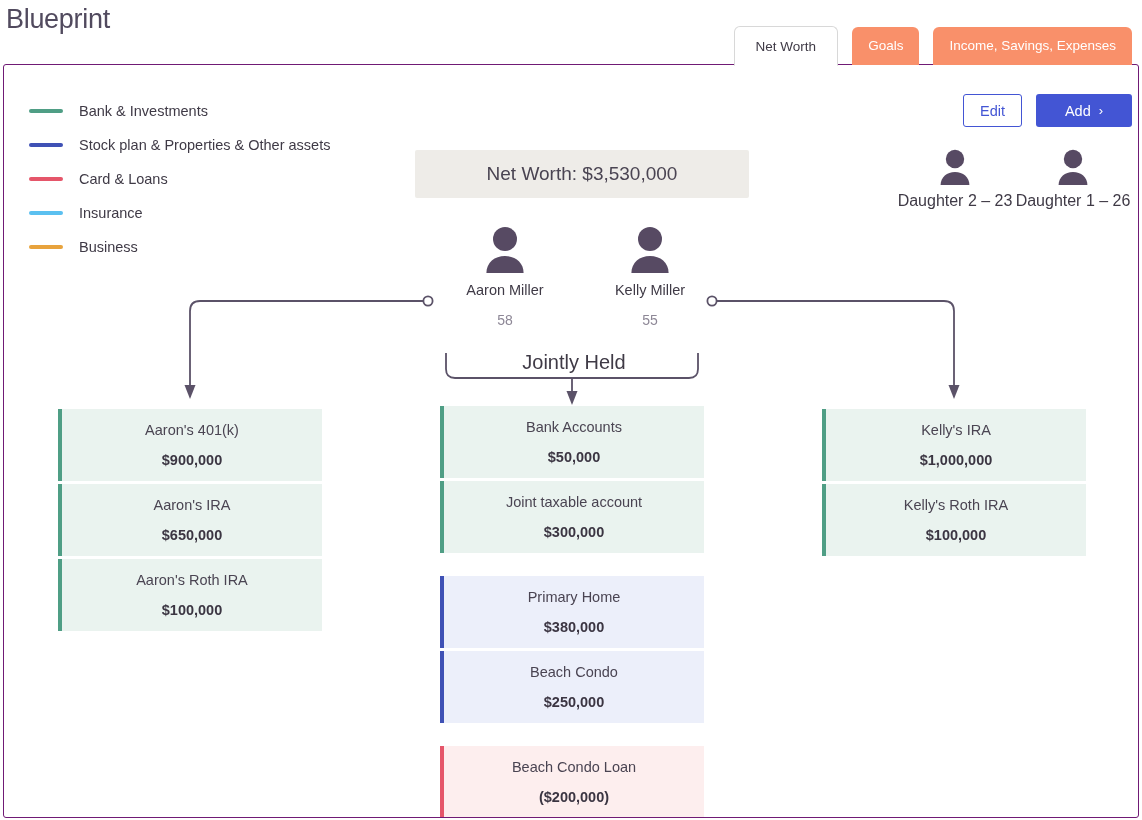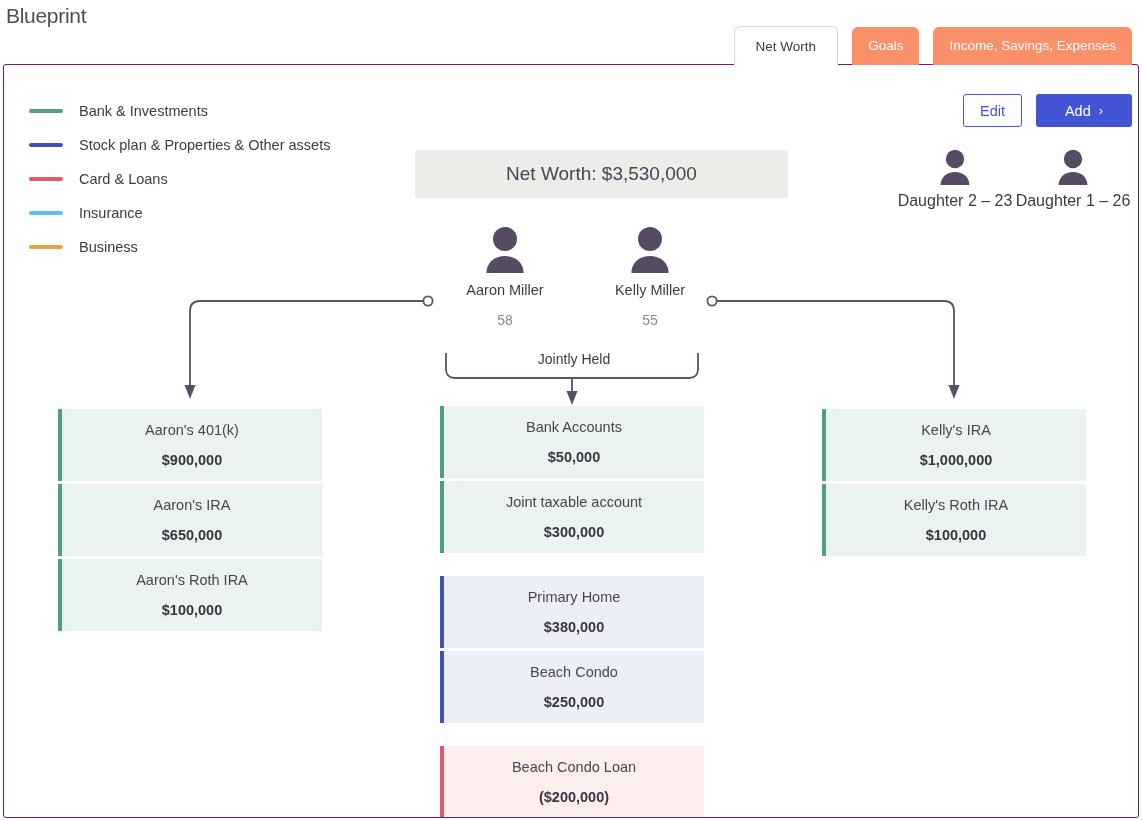--- a/index.html
+++ b/index.html
@@ -7,21 +7,21 @@
     width: 1142px; height: 820px;
     background: #ffffff;
     font-family: "Liberation Sans", sans-serif;
     overflow: hidden;
   }
   #app { position: relative; width: 1142px; height: 820px; }
 
   
   .page-title {
     position: absolute; left: 6px; top: 4px;
-    font-size: 21px; font-weight: 400; color: #514a5e;
+    font-size: 27px; font-weight: 400; color: #514a5e;
     letter-spacing: -0.3px;
   }
 
   
   .tabbar {
     position: absolute; right: 10px; top: 26px;
     display: flex; align-items: center; gap: 14px;
     z-index: 5;
   }
   .tab {
@@ -87,21 +87,21 @@
     width: 118px; display: flex; flex-direction: column;
     align-items: center; cursor: pointer;
   }
   .kid-name {
     margin-top: 7px; font-size: 16px; color: #3f3a46; white-space: nowrap;
   }
 
   
   .networth {
     position: absolute; left: 411px; top: 85px;
-    width: 373px; height: 48px;
+    width: 334px; height: 48px;
     background: #eeece8; border-radius: 2px;
     display: flex; align-items: center; justify-content: center;
     font-size: 19px; color: #4a4452;
   }
 
   
   .parents {
     position: absolute; left: 455px; top: 161px;
     display: flex; gap: 53px;
   }
@@ -117,21 +117,21 @@
     position: absolute; left: 0; top: 0;
     width: 1136px; height: 754px; pointer-events: none;
   }
   .conn { fill: none; stroke: #5b5268; stroke-width: 1.8; }
   .conn-dot { fill: #ffffff; stroke: #5b5268; stroke-width: 1.8; }
   .conn-head { fill: #5b5268; }
 
   .jointly-label {
     position: absolute; left: 455px; top: 286px;
     width: 230px; text-align: center;
-    font-size: 14px; color: #3f3a46;
+    font-size: 20px; color: #3f3a46;
   }
 
   
   .col { position: absolute; }
   .col-left   { left: 54px;  top: 344px; width: 264px; }
   .col-mid    { left: 436px; top: 341px; width: 264px; }
   .col-right  { left: 818px; top: 344px; width: 264px; }
 
   .card {
     width: 264px; height: 72px;

